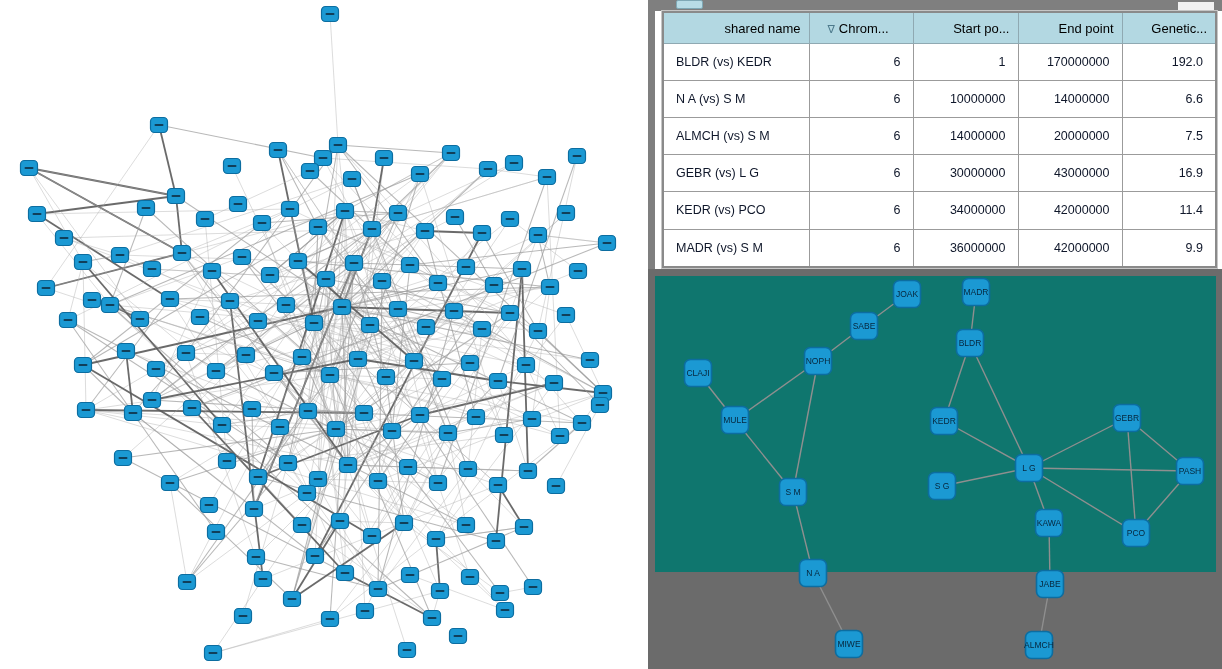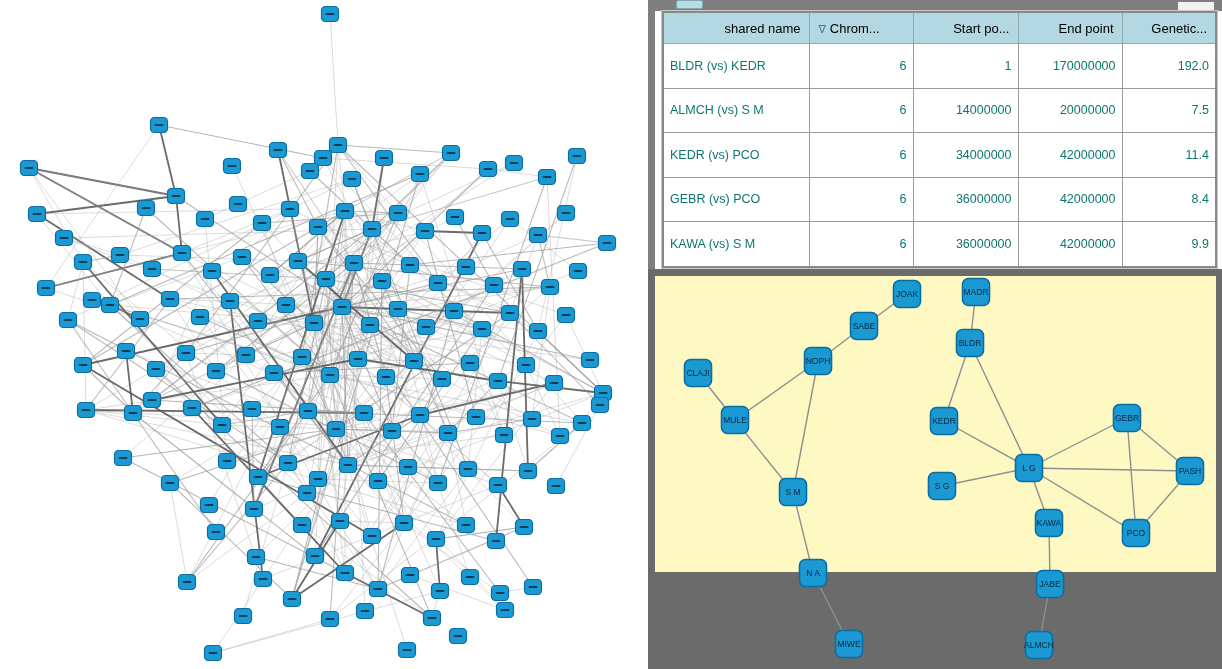--- a/index.html
+++ b/index.html
@@ -13,29 +13,29 @@
   #table-panel .top-strip{position:absolute;left:0;top:0;width:574px;height:11px;background:#7f7f7f;}
   #table-panel .left-strip{position:absolute;left:0;top:0;width:7px;height:269px;background:#7f7f7f;}
   #table-panel .scroll-thumb-blue{position:absolute;left:28px;top:0;width:27px;height:9px;
       background:#b8dce6;border:1px solid #7fa8b5;border-radius:2px;box-sizing:border-box;}
   #table-panel .scroll-thumb-white{position:absolute;left:530px;top:2px;width:36px;height:8px;background:#f1f1f1;}
   #attr-table{position:absolute;left:14px;top:11px;width:553px;height:257px;border-collapse:collapse;
       table-layout:fixed;background:#fff;border:2px solid #8a8a8a;outline:1px solid #c6c6c6;}
   #attr-table th{background:#b3d8e2;border:1px solid #8fa9b2;border-left:1px solid #ddeef3;
       height:30px;font-size:13px;font-weight:400;color:#000;padding:0 8px;text-align:right;
       overflow:hidden;white-space:nowrap;}
-  #attr-table th.filter-col{text-align:left;padding-left:9px;}
+  #attr-table th.filter-col{text-align:left;padding-left:18px;}
   #attr-table th .filter-glyph{color:#4d7a8c;font-size:11px;margin-right:4px;}
-  #attr-table td{border:1px solid #9b9b9b;font-size:12.5px;color:#0f766e;padding:0 6px;
+  #attr-table td{border:1px solid #9b9b9b;font-size:12.5px;color:#0f172a;padding:0 12px;
       height:22px;text-align:right;overflow:hidden;white-space:nowrap;}
   #attr-table td.name-cell{text-align:left;}
 
   
   #detail-panel{position:absolute;left:648px;top:269px;width:574px;height:400px;background:#6b6b6b;}
-  #detail-panel .canvas{position:absolute;left:7px;top:7px;width:561px;height:296px;background:#fef9c3;}
+  #detail-panel .canvas{position:absolute;left:7px;top:7px;width:561px;height:296px;background:#0f766e;}
 </style>
 </head>
 <body>
 
 <div id="overview-panel">
   <svg id="overview-svg" width="648" height="669" viewBox="0 0 648 669">
       <line x1="330" y1="14" x2="338" y2="145" stroke="#ababab" stroke-width="0.6" stroke-opacity="0.7"></line>
       <line x1="338" y1="145" x2="323" y2="158" stroke="#5a5a5a" stroke-width="1.8" stroke-opacity="0.9"></line>
       <line x1="29" y1="168" x2="176" y2="196" stroke="#5a5a5a" stroke-width="1.8" stroke-opacity="0.9"></line>
       <line x1="37" y1="214" x2="176" y2="196" stroke="#5a5a5a" stroke-width="1.8" stroke-opacity="0.9"></line>
@@ -1120,42 +1120,49 @@
       </thead>
     <tbody id="attr-body">
         <tr>
           <td class="name-cell">BLDR (vs) KEDR</td>
           <td>6</td>
           <td>1</td>
           <td>170000000</td>
           <td>192.0</td>
         </tr>
         <tr>
+          <td class="name-cell">N A (vs) S M</td>
+          <td>6</td>
+          <td>10000000</td>
+          <td>14000000</td>
+          <td>6.6</td>
+        </tr>
+        <tr>
           <td class="name-cell">ALMCH (vs) S M</td>
           <td>6</td>
           <td>14000000</td>
           <td>20000000</td>
           <td>7.5</td>
+        </tr>
+        <tr>
+          <td class="name-cell">GEBR (vs) L G</td>
+          <td>6</td>
+          <td>30000000</td>
+          <td>43000000</td>
+          <td>16.9</td>
         </tr>
         <tr>
           <td class="name-cell">KEDR (vs) PCO</td>
           <td>6</td>
           <td>34000000</td>
           <td>42000000</td>
           <td>11.4</td>
         </tr>
         <tr>
-          <td class="name-cell">GEBR (vs) PCO</td>
-          <td>6</td>
-          <td>36000000</td>
-          <td>42000000</td>
-          <td>8.4</td>
-        </tr>
-        <tr>
-          <td class="name-cell">KAWA (vs) S M</td>
+          <td class="name-cell">MADR (vs) S M</td>
           <td>6</td>
           <td>36000000</td>
           <td>42000000</td>
           <td>9.9</td>
         </tr>
       </tbody>
   </table>
 </div>
 
 <div id="detail-panel">

